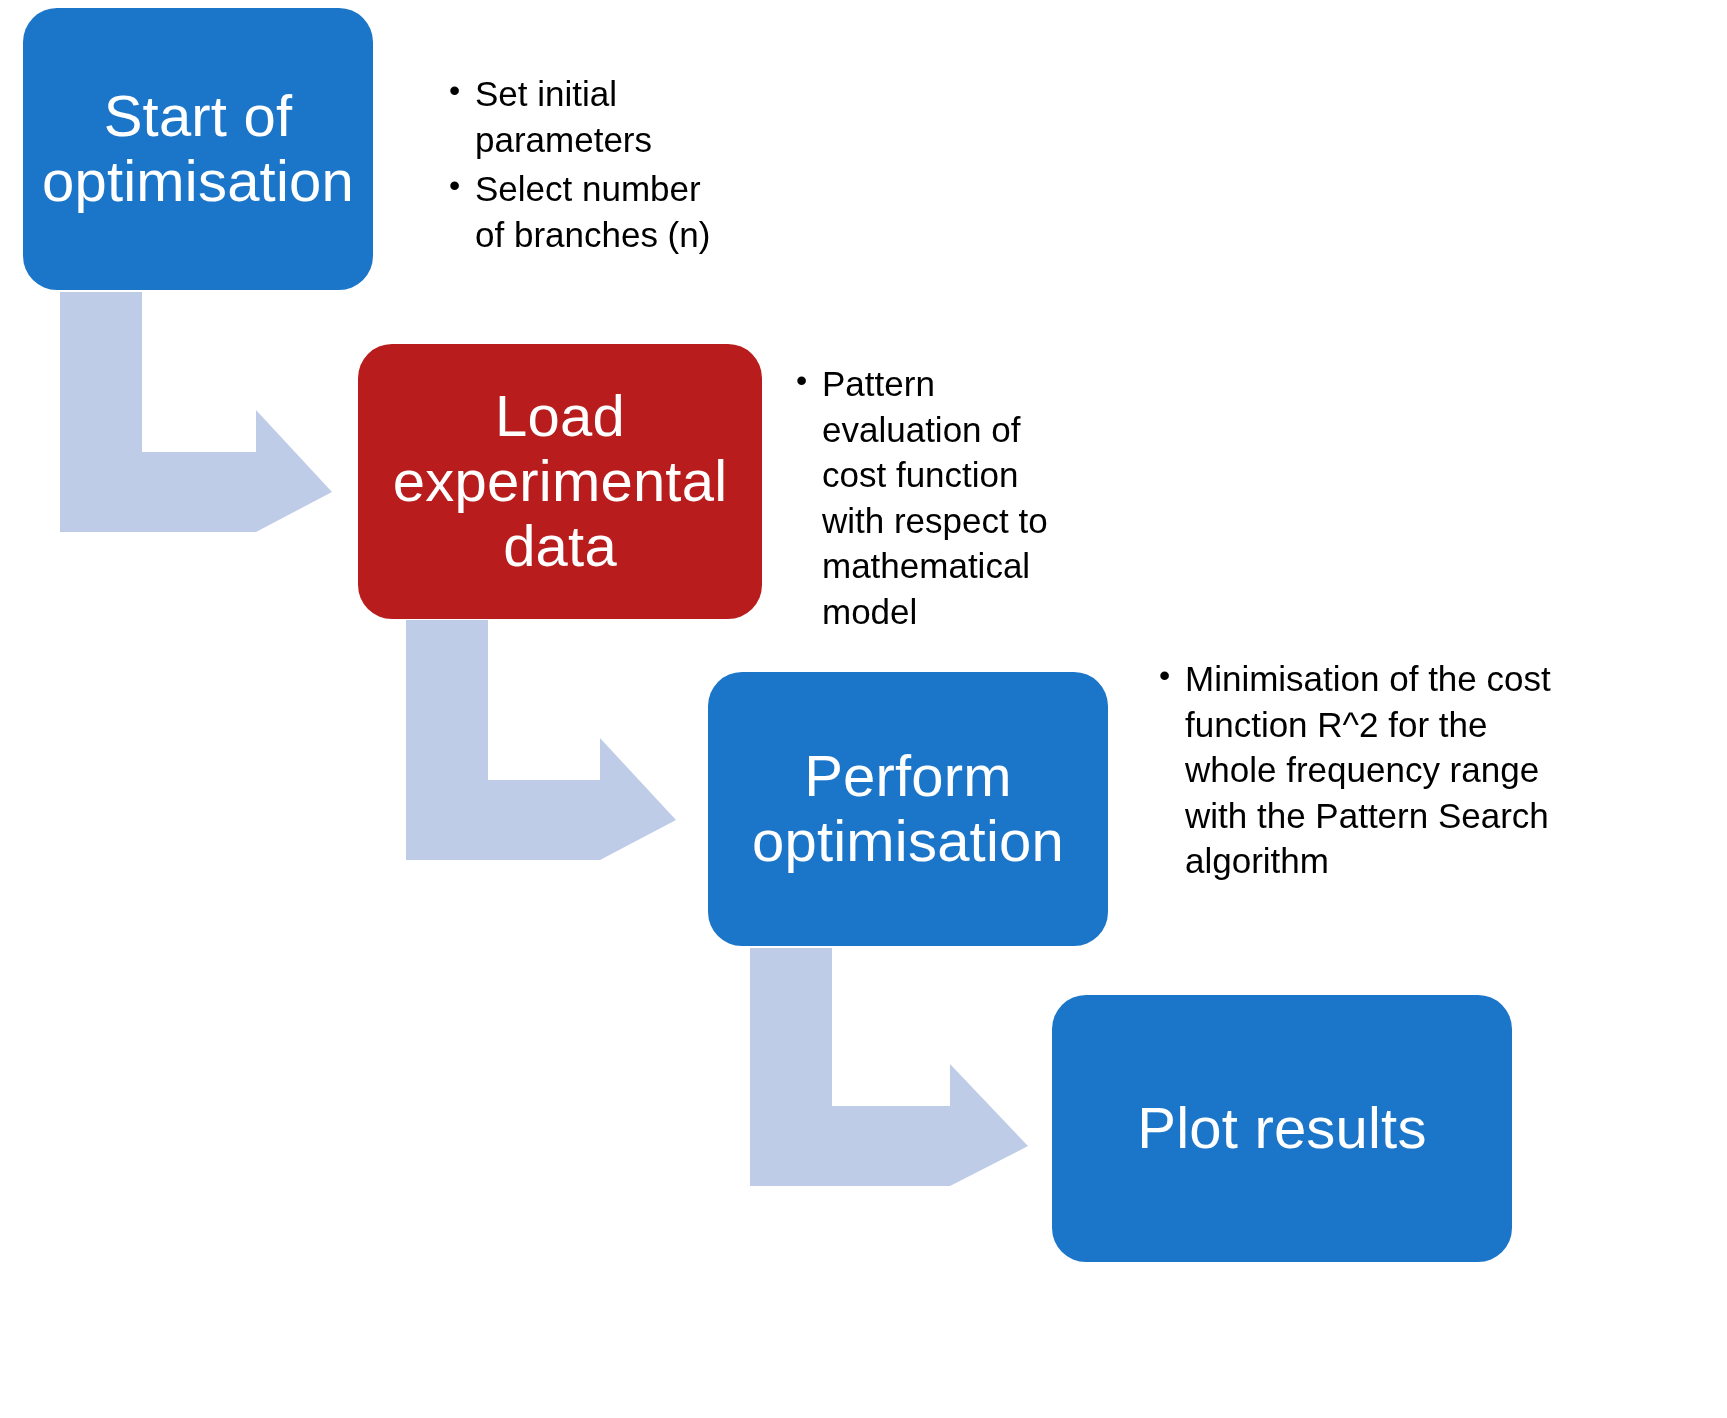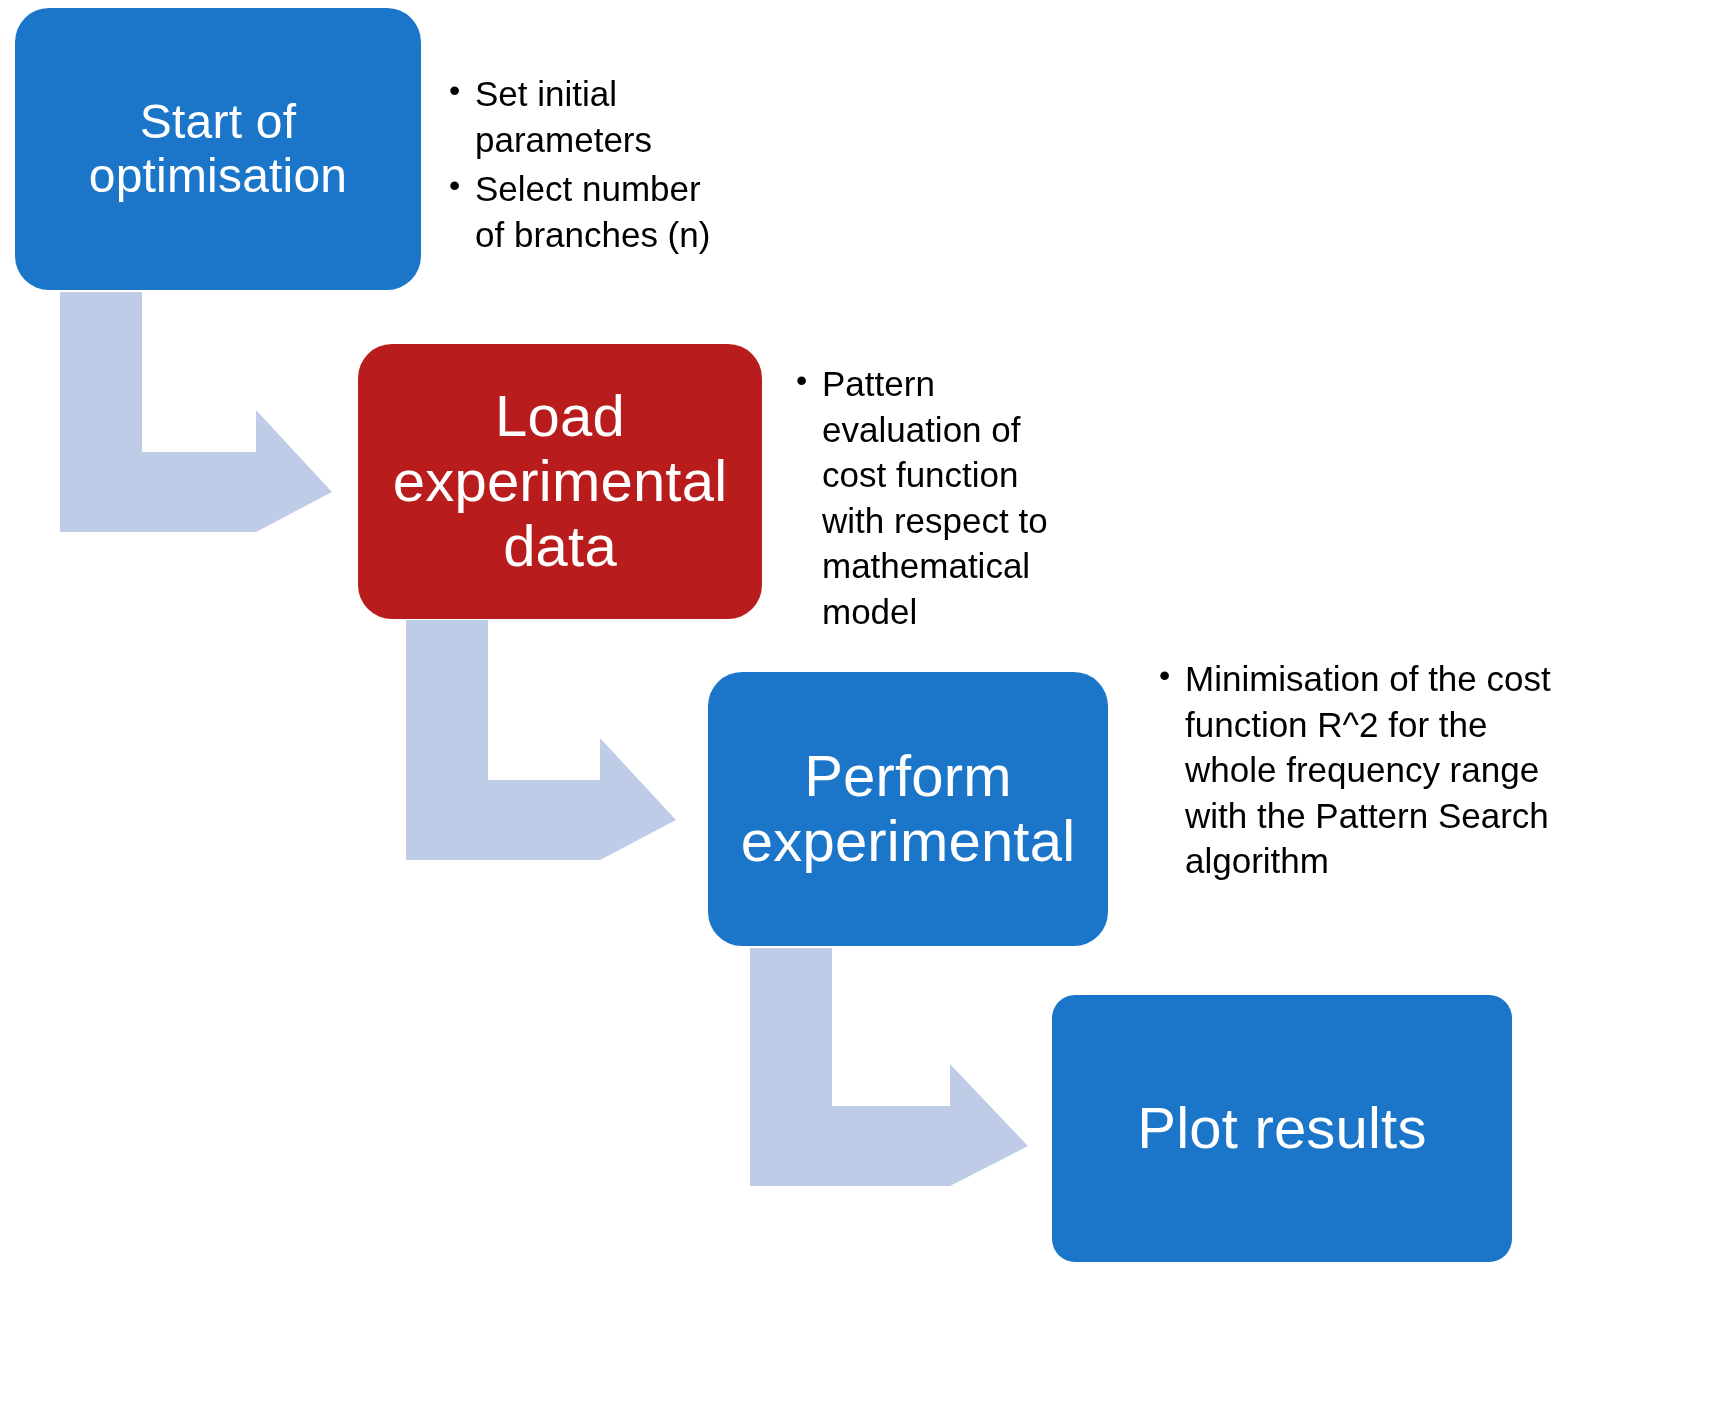--- a/index.html
+++ b/index.html
@@ -59,24 +59,24 @@
   .notes li::before {
     content: "\2022";
     position: absolute;
     left: 4px;
     top: -1px;
     font-size: 32px;
     line-height: 1.30;
   }
 
   
-  #node-start          { left: 15px;   top: 8px;    width: 406px; height: 282px;  font-size: 48px; }
+  #node-start          { left: 23px;   top: 8px;    width: 350px; height: 282px;  font-size: 58px; }
   #node-load           { left: 358px;  top: 344px;  width: 404px; height: 275px;  font-size: 58px; }
   #node-optimise       { left: 708px;  top: 672px;  width: 400px; height: 274px;  font-size: 58px; }
-  #node-plot           { left: 1052px; top: 995px;  width: 460px; height: 267px;  font-size: 58px; border-radius: 23px; }
+  #node-plot           { left: 1052px; top: 995px;  width: 460px; height: 267px;  font-size: 58px; }
 
   #notes-start         { left: 437px;  top: 63px;   width: 300px; }
   #notes-load          { left: 784px;  top: 353px;  width: 310px; }
   #notes-optimise      { left: 1147px; top: 648px;  width: 430px; }
 
   #arrow-1             { left: 60px;   top: 292px;  width: 272px; height: 240px; }
   #arrow-2             { left: 406px;  top: 620px;  width: 270px; height: 240px; }
   #arrow-3             { left: 750px;  top: 948px;  width: 278px; height: 238px; }
 </style>
 </head>
@@ -90,21 +90,21 @@
   </div>
 
   <div class="node" id="node-load" style="background: #b91c1c; color: rgb(255, 255, 255);">
     <span class="node-label">Load
 experimental
 data</span>
   </div>
 
   <div class="node" id="node-optimise" style="background: rgb(27, 117, 201); color: rgb(255, 255, 255);">
     <span class="node-label">Perform
-experimental</span>
+optimisation</span>
   </div>
 
   <div class="node" id="node-plot" style="background: rgb(27, 117, 201); color: rgb(255, 255, 255);">
     <span class="node-label">Plot results</span>
   </div>
 
   <svg class="arrow" id="arrow-1" viewBox="0 0 272 240">
     <path d="M0,0 L82,0 L82,160 L196,160 L196,118 L272,200 L196,240 L196,240 L196,240 L196,240 L0,240 Z" fill="#bfcce8"></path>
   </svg>
 

